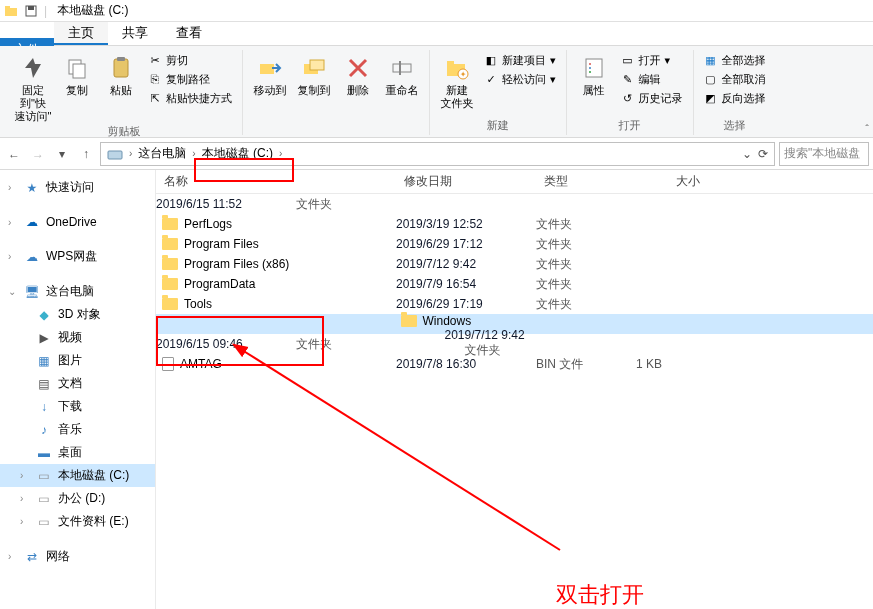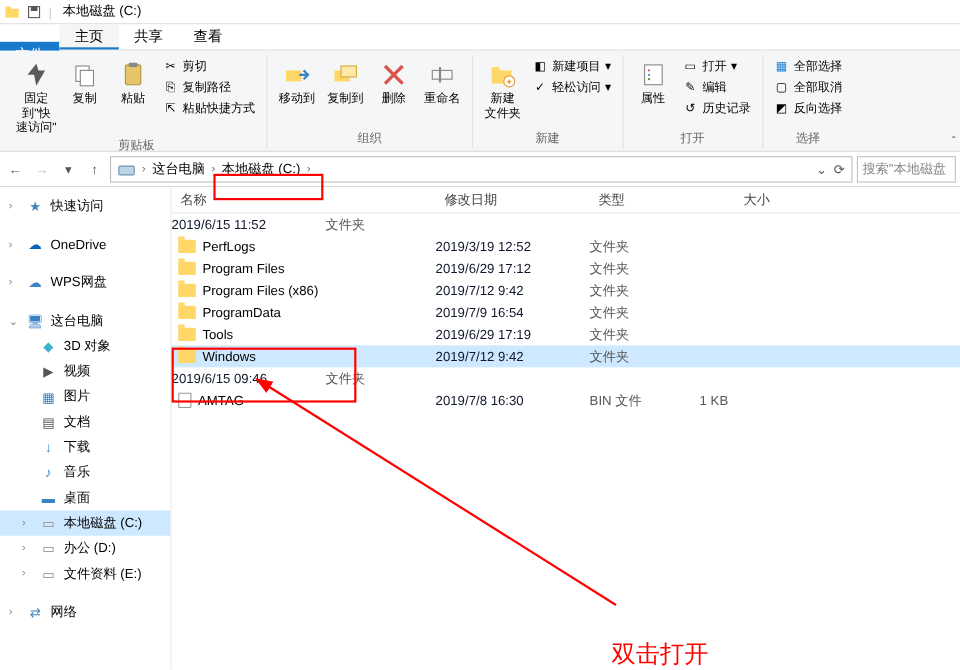--- a/index.html
+++ b/index.html
@@ -45,21 +45,21 @@
   
   .filepane { flex: 1; }
   .col-headers { height: 24px; display: flex; align-items: center; border-bottom: 1px solid #eaeaea; font-size: 12px; color: #444; }
   .col-headers > div { padding: 0 8px; }
   .col-name { width: 240px; }
   .col-date { width: 140px; }
   .col-type { width: 100px; }
   .col-size { width: 80px; margin-left: 32px; }
   .filelist { }
   .file-row { height: 20px; display: flex; align-items: center; font-size: 12px; }
-  .file-row.selected { background: #cde8ff; }
+  .file-row.selected { background: #cde8ff; flex-direction: column; }
   .file-row .cell-name { width: 240px; display: flex; align-items: center; gap: 6px; padding-left: 6px; }
   .file-row .cell-date { width: 140px; color: #0f172a; }
   .file-row .cell-type { width: 100px; color: #555; }
   .file-row .cell-size { width: 80px; color: #555; }
   .folder-ico { width: 16px; height: 12px; background: #ffd768; border-radius: 1px; position: relative; }
   .folder-ico::before { content: ''; position: absolute; top: -3px; left: 0; width: 6px; height: 3px; background: #ffd768; border-radius: 1px 1px 0 0; }
   .file-ico { width: 12px; height: 14px; background: #fff; border: 1px solid #999; border-radius: 1px; }
   
   
   .redbox { position: absolute; border: 2px solid red; pointer-events: none; }
@@ -178,21 +178,20 @@
       <div class="rbtn-large">
         <span class="ico">
             <svg width="24" height="24" viewBox="0 0 24 24">
               <rect x="3" y="8" width="18" height="8" fill="none" stroke="#888"></rect>
               <line x1="10" y1="5" x2="10" y2="19" stroke="#888" stroke-width="2"></line>
             </svg>
           </span>
         <span>重命名</span>
       </div>
     </div>
-    <div class="ribbon-label">组织</div>
   </div>
 
   <div class="ribbon-group">
     <div class="ribbon-buttons">
       <div class="rbtn-large">
         <span class="ico">
             <svg width="24" height="24" viewBox="0 0 24 24">
               <rect x="2" y="8" width="18" height="12" fill="#ffd768"></rect>
               <rect x="2" y="5" width="7" height="4" fill="#ffd768"></rect>
               <circle cx="18" cy="18" r="5" fill="#fff" stroke="#e89b2e"></circle>

